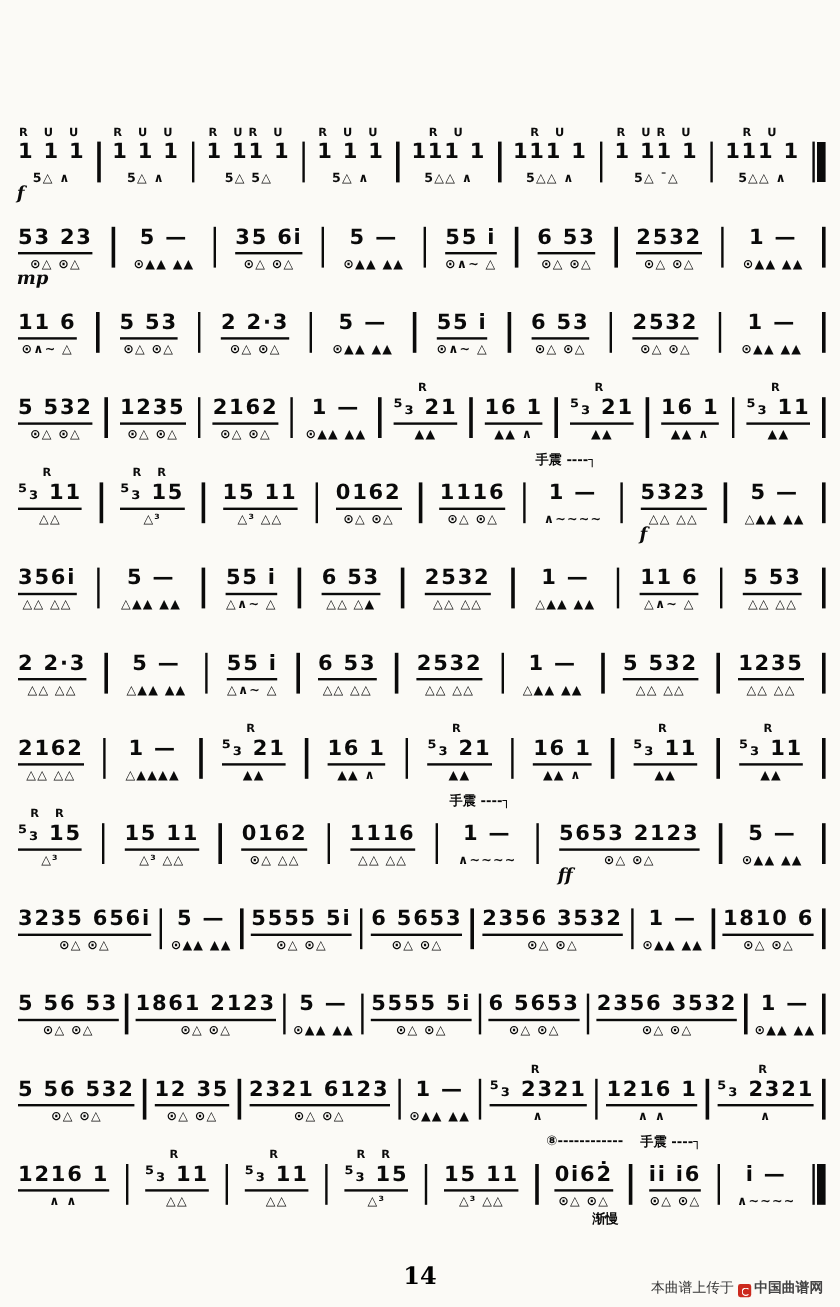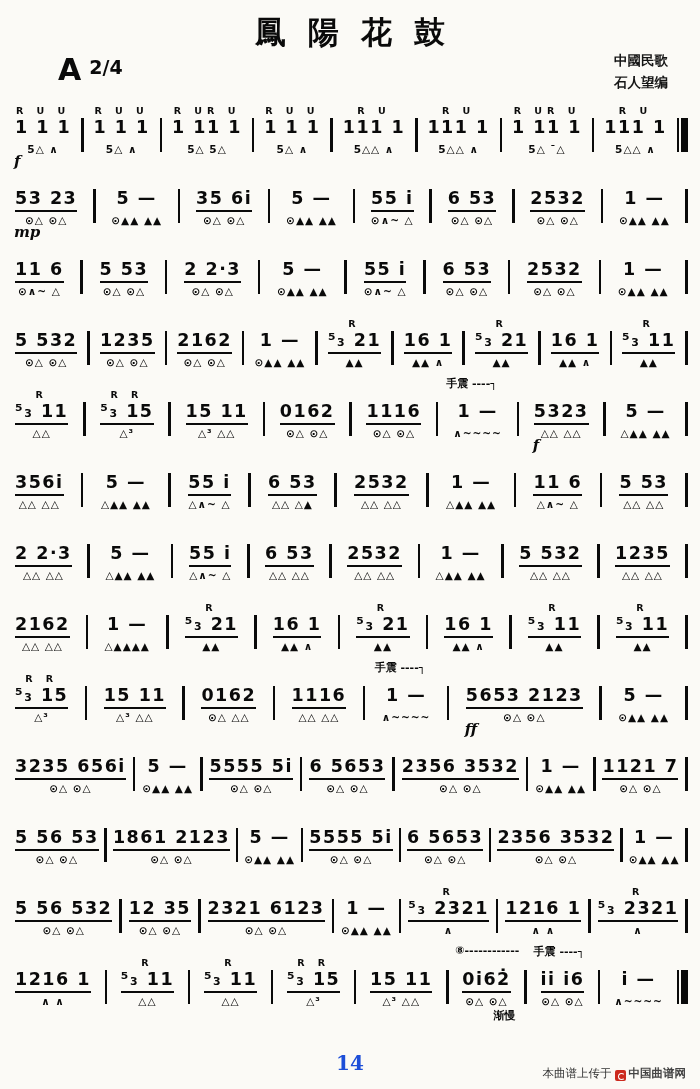--- a/index.html
+++ b/index.html
@@ -63,51 +63,41 @@
   }
   .m-sub{
     position:absolute;bottom:-14px;left:50%;transform:translateX(-50%);
     font-size:11px;font-weight:bold;color:#0a0a0a;white-space:nowrap;padding-left:36px;
   }
 
   
   .footer{position:absolute;left:0;right:0;bottom:0;height:48px;}
   .page-num{
     position:absolute;left:0;right:0;bottom:14px;text-align:center;
-    font-family:"DejaVu Serif",serif;font-weight:bold;font-size:20px;color:#1d4ed8;
+    font-family:"DejaVu Serif",serif;font-weight:bold;font-size:20px;color:#000000;
   }
   .site{
     position:absolute;right:14px;bottom:8px;font-size:11.5px;color:#333;
     display:flex;align-items:flex-end;gap:3px;
   }
   .site-logo{
     display:inline-block;width:11px;height:11px;border-radius:2px;
     background:#cc2a1e;position:relative;flex:none;
   }
   .site-logo::after{
     content:"";position:absolute;left:3px;top:3px;width:5px;height:5px;
     border:1.5px solid #fff;border-right-color:transparent;border-radius:50%;
   }
   .site-name{font-weight:bold;color:#444;font-family:Liberation Serif, serif;}
 </style>
 </head>
 <body>
 
 <div class="page">
 
-  <div class="header">
-    <div class="title">鳳陽花鼓</div>
-    <div class="keytime">
-      <span class="key">A</span><span class="meter">2/4</span>
-    </div>
-    <div class="credits">
-      <div>中國民歌</div>
-      <div>石人望编</div>
-    </div>
-  </div>
 
   <div class="score" id="score">
       <div class="system">
         <div class="measure">
           <div class="m-top">R U U</div>
           <div class="m-notes">1 1 1</div>
           <div class="m-below">5△ ∧</div>
           <div class="m-dyn">f</div>
         </div>
         <div class="barline"></div>
@@ -591,21 +581,21 @@
         </div>
         <div class="barline"></div>
         <div class="measure">
           <div class="m-top"></div>
           <div class="m-notes">1 —</div>
           <div class="m-below">⊙▲▲ ▲▲</div>
         </div>
         <div class="barline"></div>
         <div class="measure">
           <div class="m-top"></div>
-          <div class="m-notes u">1121 7</div>
+          <div class="m-notes u">1810 6</div>
           <div class="m-below">⊙△ ⊙△</div>
         </div>
         <div class="barline"></div>
       </div>
       <div class="system">
         <div class="measure">
           <div class="m-top"></div>
           <div class="m-notes u">5 56 53</div>
           <div class="m-below">⊙△ ⊙△</div>
         </div>

